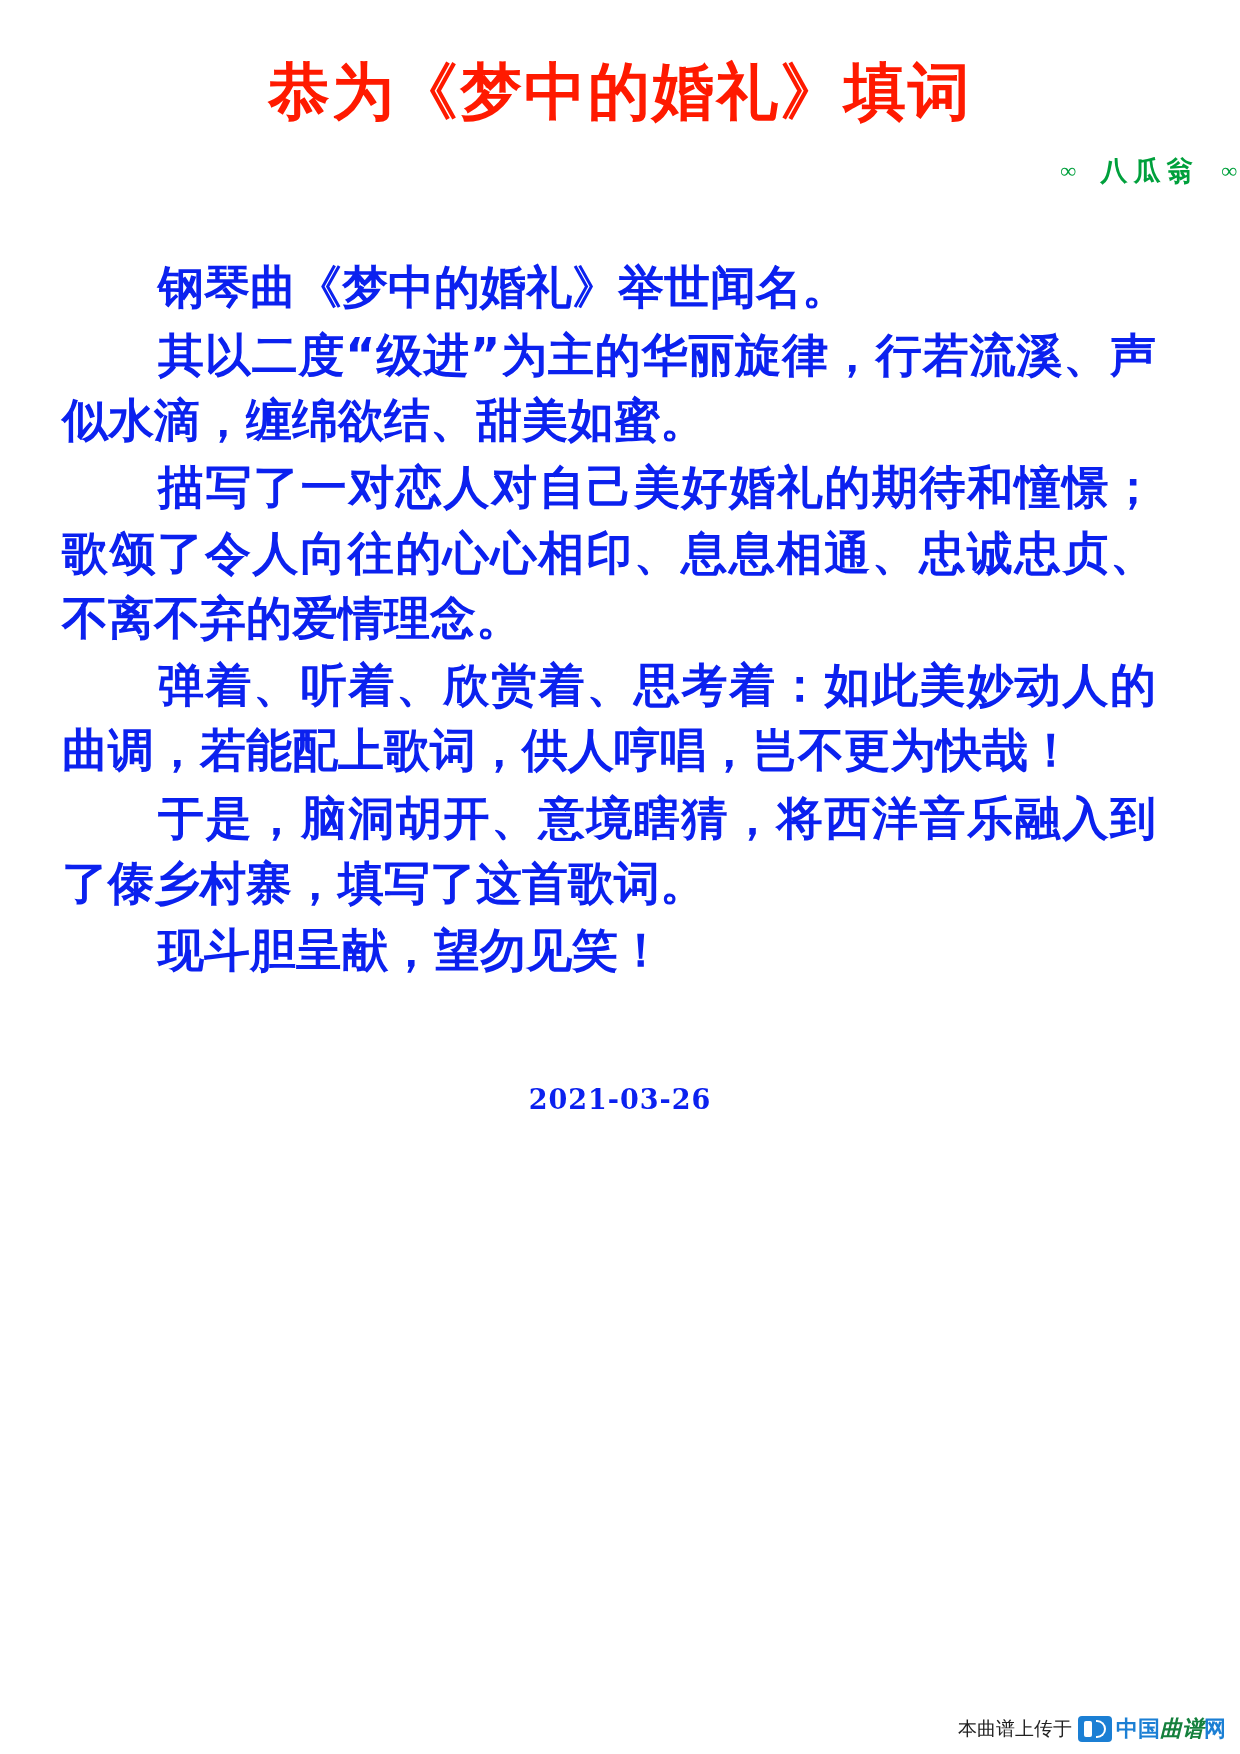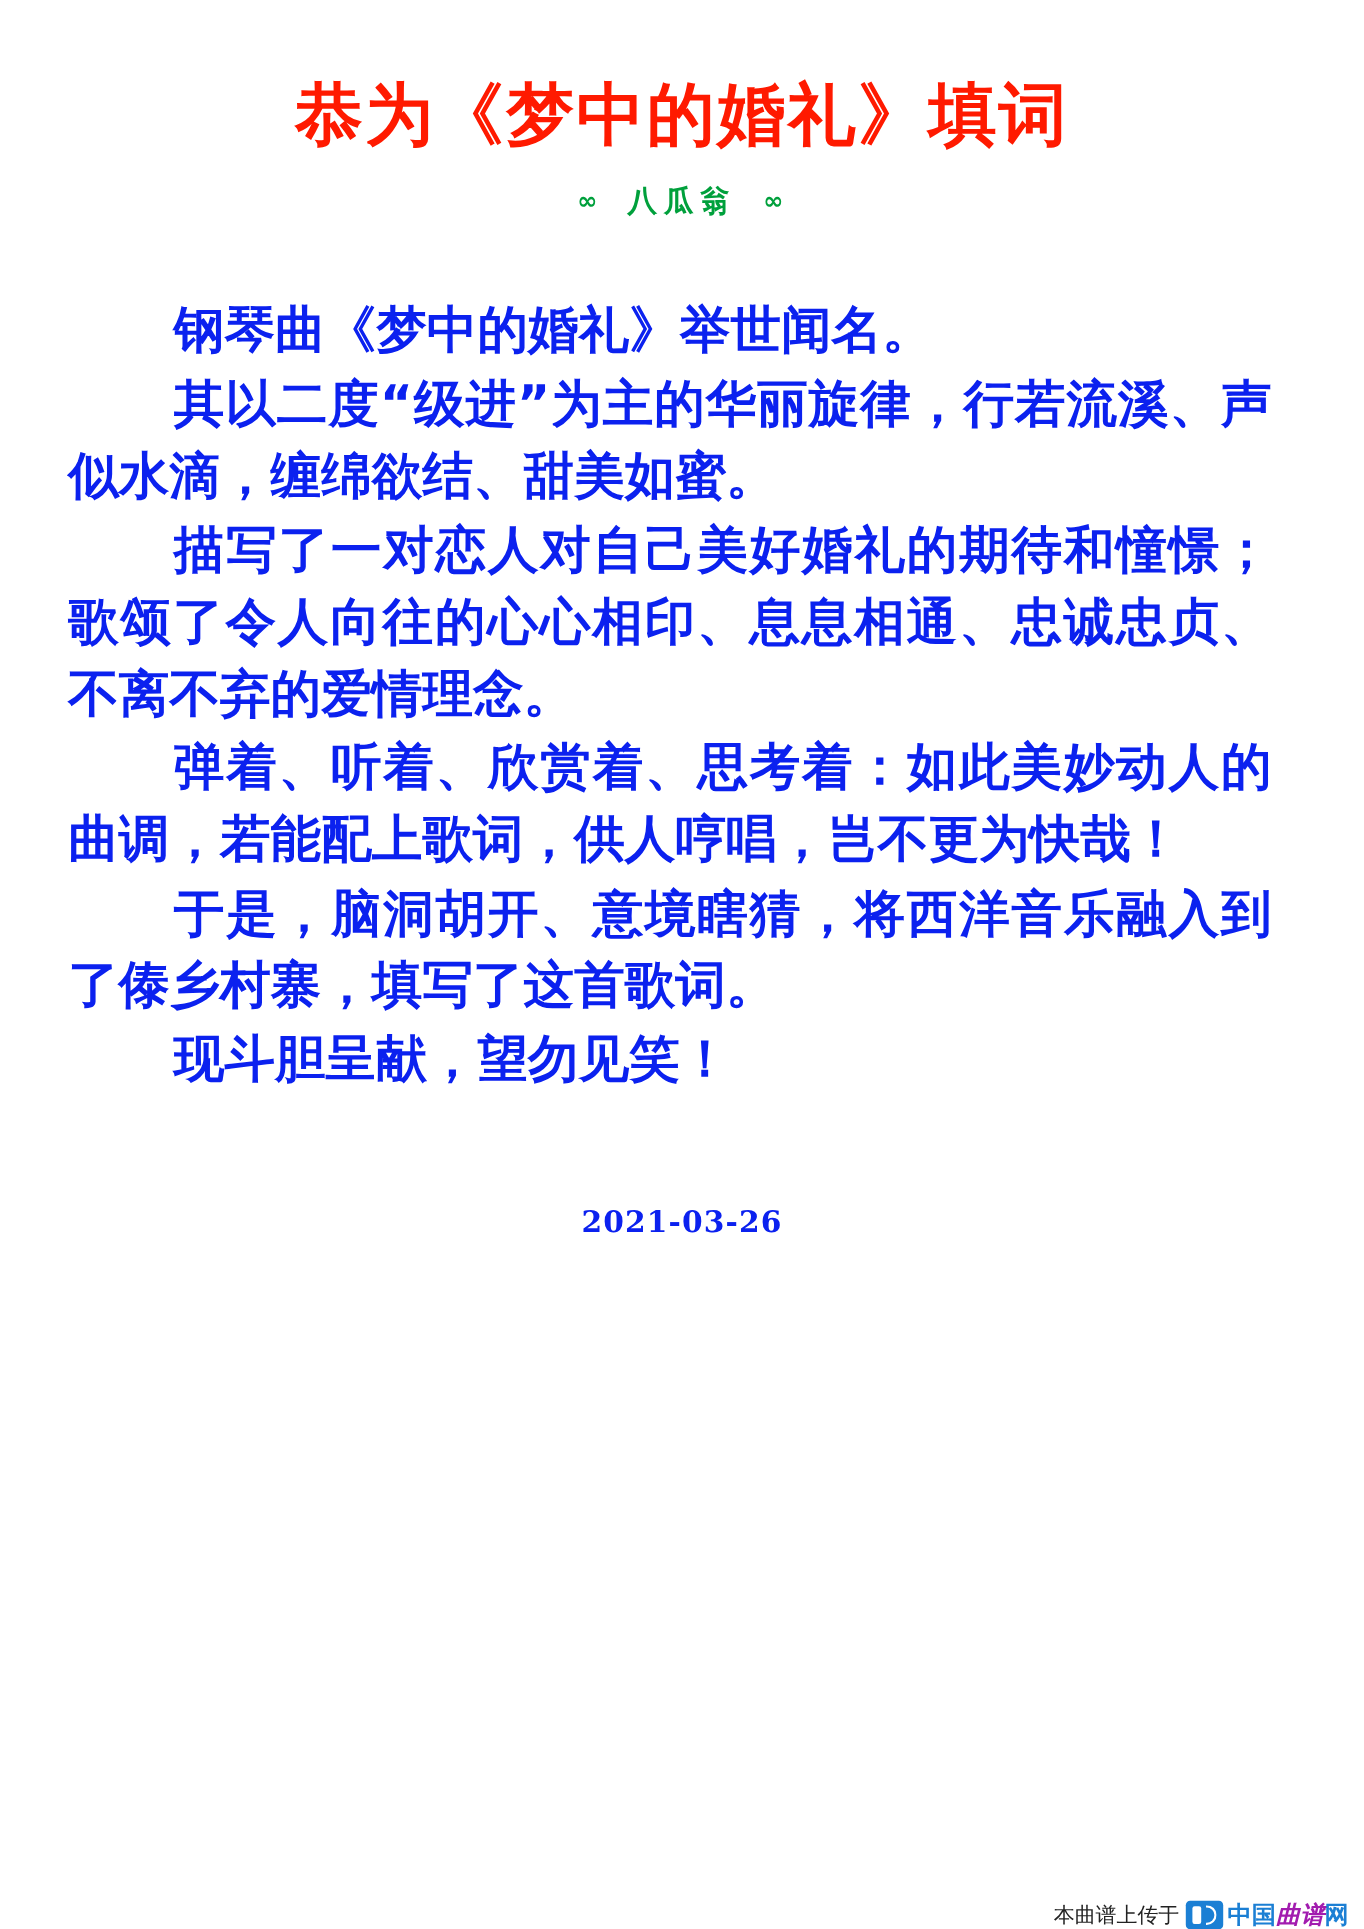--- a/index.html
+++ b/index.html
@@ -19,32 +19,33 @@
     width: 1240px;
     height: 1754px;
     box-sizing: border-box;
   }
   .doc-title {
     text-align: center;
     color: #ff1a00;
     font-size: 62px;
     font-weight: bold;
     letter-spacing: 2px;
-    margin: 16px;
+    margin: 4px;
     padding-top: 52px;
     line-height: 1.15;
     font-family: "DejaVu Sans", "Liberation Sans", sans-serif;
   }
   .byline {
-    text-align: center;
+    text-align: right;
     color: #00a03c;
     font-size: 27px;
     font-weight: bold;
     margin-top: 26px;
     letter-spacing: 3px;
+    font-family: Liberation Serif, serif;
   }
   .byline .inf {
     font-size: 22px;
     vertical-align: 2px;
   }
   .byline .name {
     letter-spacing: 6px;
     margin: 0 12px;
   }
   .body-text {
@@ -120,21 +121,21 @@
     border-radius: 0 9px 9px 0;
     box-sizing: border-box;
   }
   .logo-cn {
     font-size: 22px;
     font-weight: bold;
     color: #1b7fd4;
     letter-spacing: 0px;
   }
   .logo-cn .qp {
-    color: #a21caf;
+    color: #15803d;
     font-style: italic;
   }
 </style>
 </head>
 <body>
 
 <div class="page">
 
   <h1 class="doc-title">恭为《梦中的婚礼》填词</h1>
 

